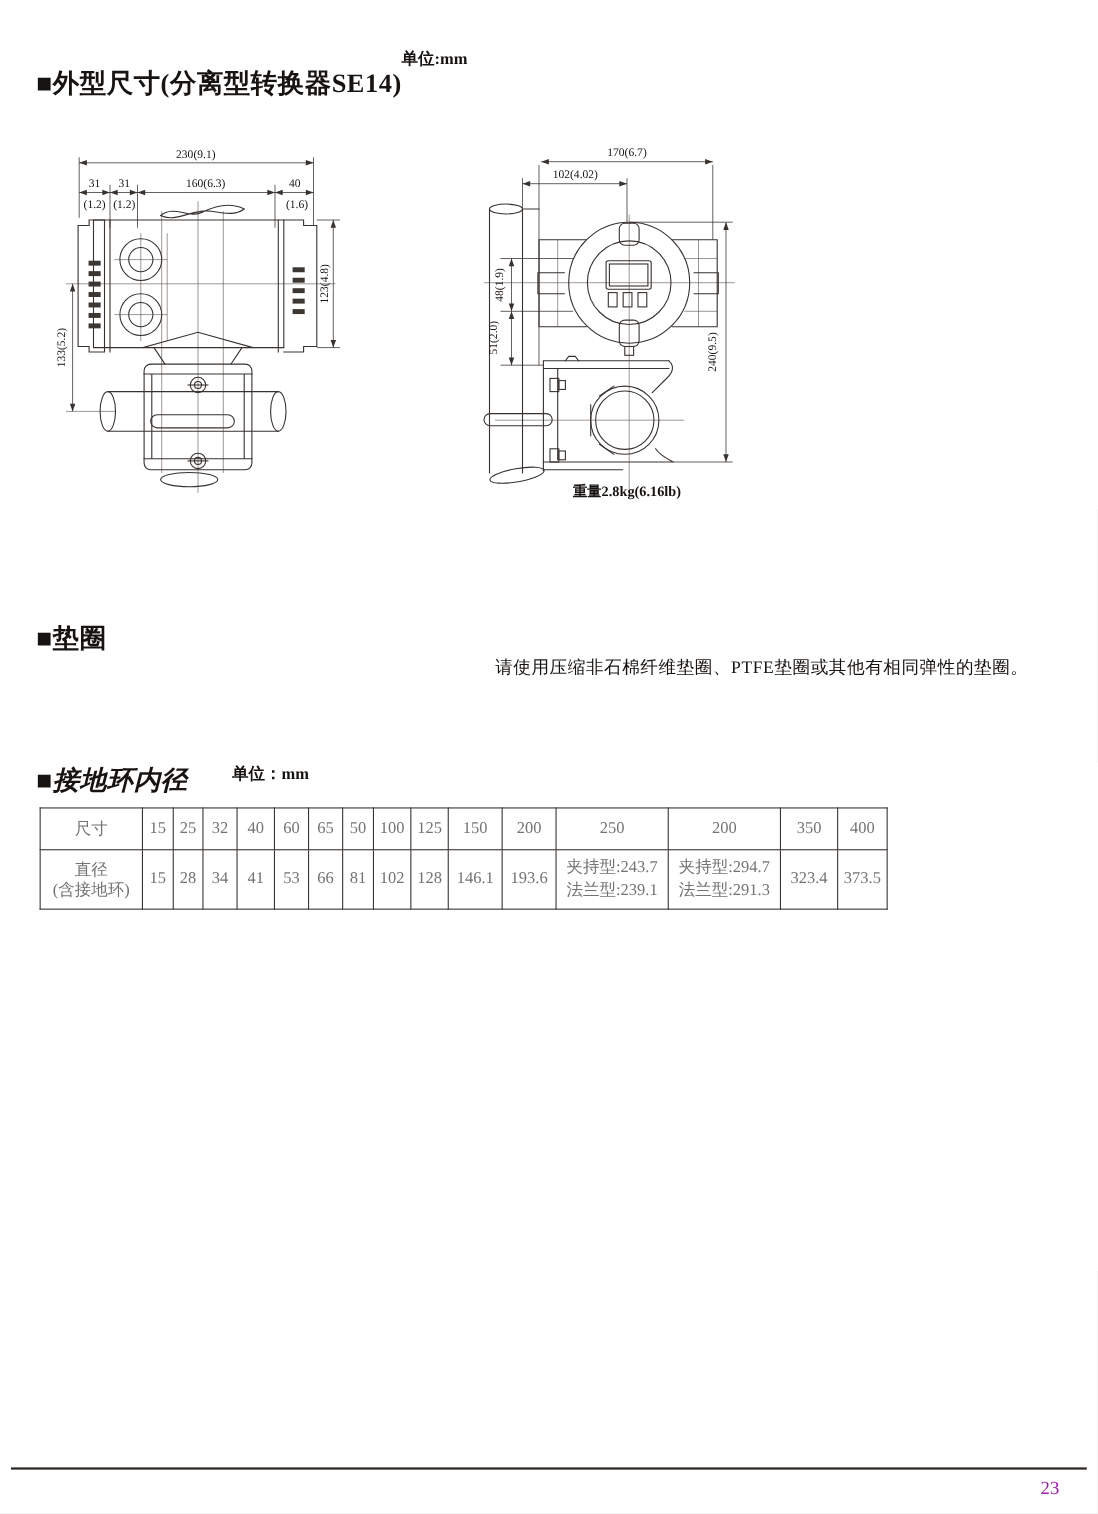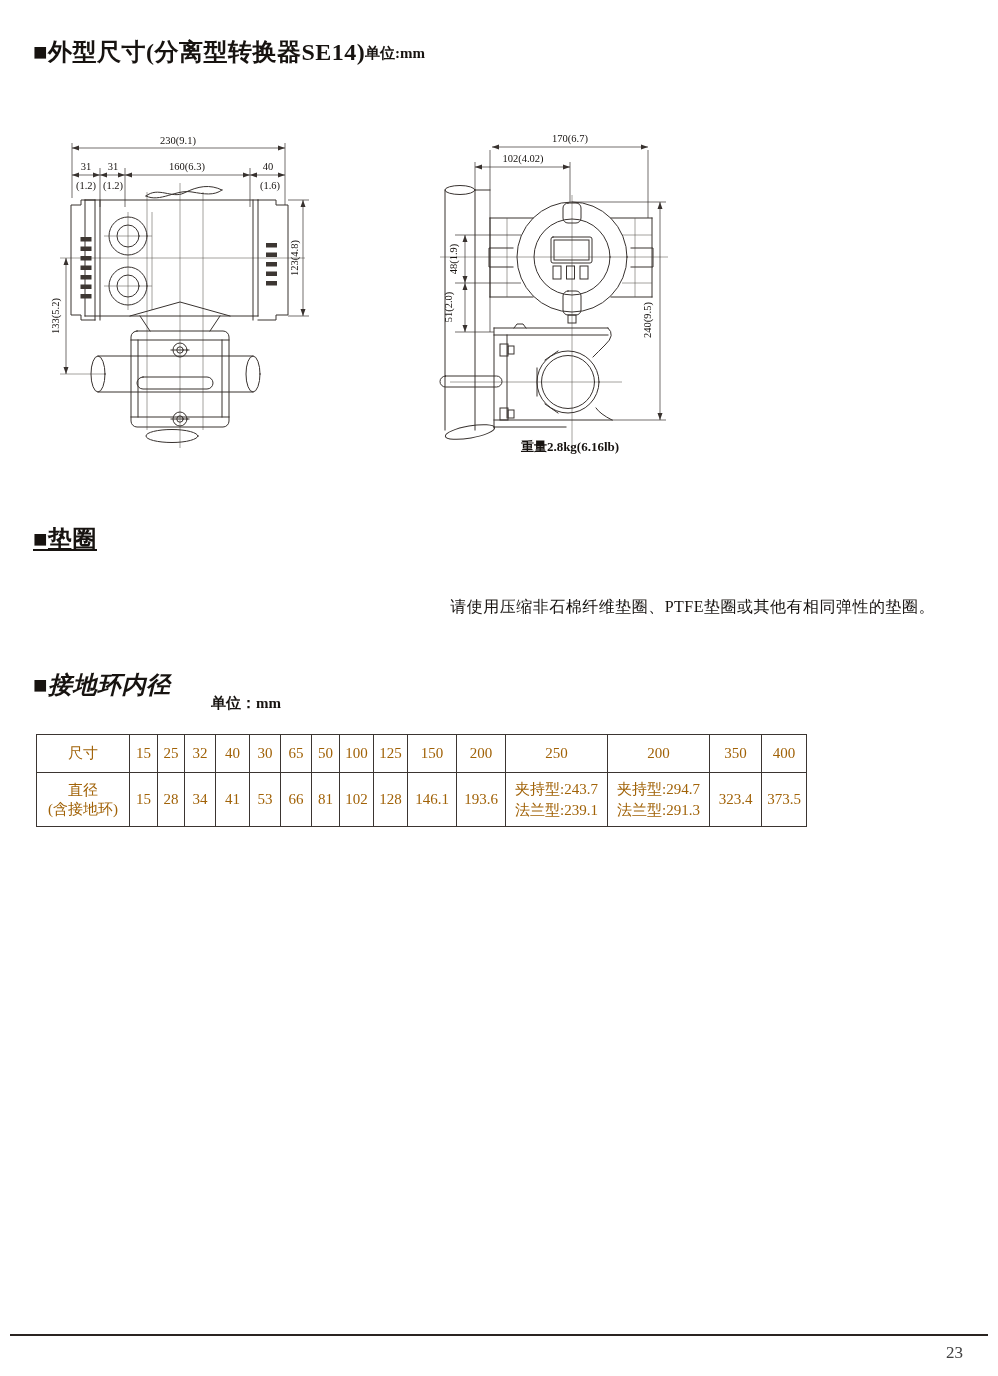--- a/index.html
+++ b/index.html
@@ -1,39 +1,39 @@
 <!DOCTYPE html>
 <html><head>
 <meta charset="utf-8">
 <style>
   html,body{margin:0;padding:0;background:#e8e8e8;}
   .page{position:relative;width:998px;height:1376px;background:#ffffff;margin:0 auto;
         font-family:"Liberation Serif","DejaVu Serif",serif;color:#1d1a19;overflow:hidden;}
   .abs{position:absolute;}
-  .sec-title{font-size:24px;font-weight:600;letter-spacing:0.5px;color:#171310;}
+  .sec-title{font-size:24px;font-weight:600;letter-spacing:0.5px;color:#171310;margin-top:24px;}
   .unit{font-size:15px;font-weight:700;color:#171310;}
   .body-text{font-size:16px;color:#171310;letter-spacing:0.5px;}
   
   svg{display:block;}
   .ln{stroke:#38322f;stroke-width:1;fill:none;stroke-linecap:square;}
   .thin{stroke:#5a544f;stroke-width:0.55;fill:none;}
   .dimln{stroke:#38322f;stroke-width:0.7;fill:none;}
   .arr{fill:#38322f;stroke:none;}
   .rib{fill:#3d3733;stroke:none;}
   .dim{font:10.5px "Liberation Serif","DejaVu Serif",serif;fill:#171310;}
   .wt{font:700 13px "Liberation Serif","DejaVu Serif",serif;fill:#171310;}
   
   table.gr{border-collapse:collapse;table-layout:fixed;}
   table.gr td,table.gr th{border:1.2px solid #3b3531;text-align:center;vertical-align:middle;
-      font-family:"Liberation Serif","DejaVu Serif",serif;font-size:15px;font-weight:400;color:#a16207;padding:0;}
+      font-family:"Liberation Serif","DejaVu Serif",serif;font-size:15px;font-weight:400;color:#737373;padding:0;}
   table.gr tr.hdr{height:38px;}
   table.gr tr.dat{height:54px;}
   .cell2line{font-size:14.5px;line-height:1.35;}
   .footer-rule{background:#2a2421;height:2px;}
-  .pagenum{font-size:17px;color:#404040;}
+  .pagenum{font-size:17px;color:#a21caf;}
 </style>
 </head>
 <body>
 
 <div class="page">
 
   <div class="abs sec-title" style="left:33px;top:36px;">■外型尺寸(分离型转换器SE14)</div>
   <div class="abs unit" style="left:365px;top:44px;text-align:right;">单位:mm</div>
 
   <svg class="abs" style="left:30px;top:115px;" width="680" height="350" viewBox="30 115 680 350">
@@ -208,21 +208,21 @@
         <path class="dimln" d="M660,202 V420 M572,202 H666 M612,420 H666"></path>
         <polygon class="arr" points="660,202 657.5,209 662.5,209"></polygon>
           <polygon class="arr" points="660,420 657.5,413 662.5,413"></polygon>
         <text class="dim" text-anchor="middle" transform="rotate(-90 651 320)" x="651" y="320">240(9.5)</text>
       </g>
 
       <text class="wt" x="570" y="451" text-anchor="middle">重量2.8kg(6.16lb)</text>
     </g>
   </svg>
 
-  <div class="abs sec-title" style="left:33px;top:523px;text-decoration:underline;">■垫圈</div>
+  <div class="abs sec-title" style="left:33px;top:540px;">■垫圈</div>
   <div class="abs body-text" style="left:35px;top:597px;width:900px;text-align:right;">请使用压缩非石棉纤维垫圈、PTFE垫圈或其他有相同弹性的垫圈。</div>
 
   <div class="abs sec-title" style="left:33px;top:669px;font-style:italic;">■接地环内径</div>
   <div class="abs unit" style="left:198px;top:694px;margin-left:13px;">单位：mm</div>
 
   <table class="gr abs" style="left:36px;top:734px;width:770px;">
     <colgroup>
       <col style="width:93px">
         <col style="width:28px">
         <col style="width:27px">
@@ -240,21 +240,21 @@
         <col style="width:52px">
         <col style="width:45px">
     </colgroup>
     <tbody>
         <tr class="hdr">
       <th>尺寸</th>
       <th>15</th>
       <th>25</th>
       <th>32</th>
       <th>40</th>
-      <th>30</th>
+      <th>60</th>
       <th>65</th>
       <th>50</th>
       <th>100</th>
       <th>125</th>
       <th>150</th>
       <th>200</th>
       <th>250</th>
       <th>200</th>
       <th>350</th>
       <th>400</th>

